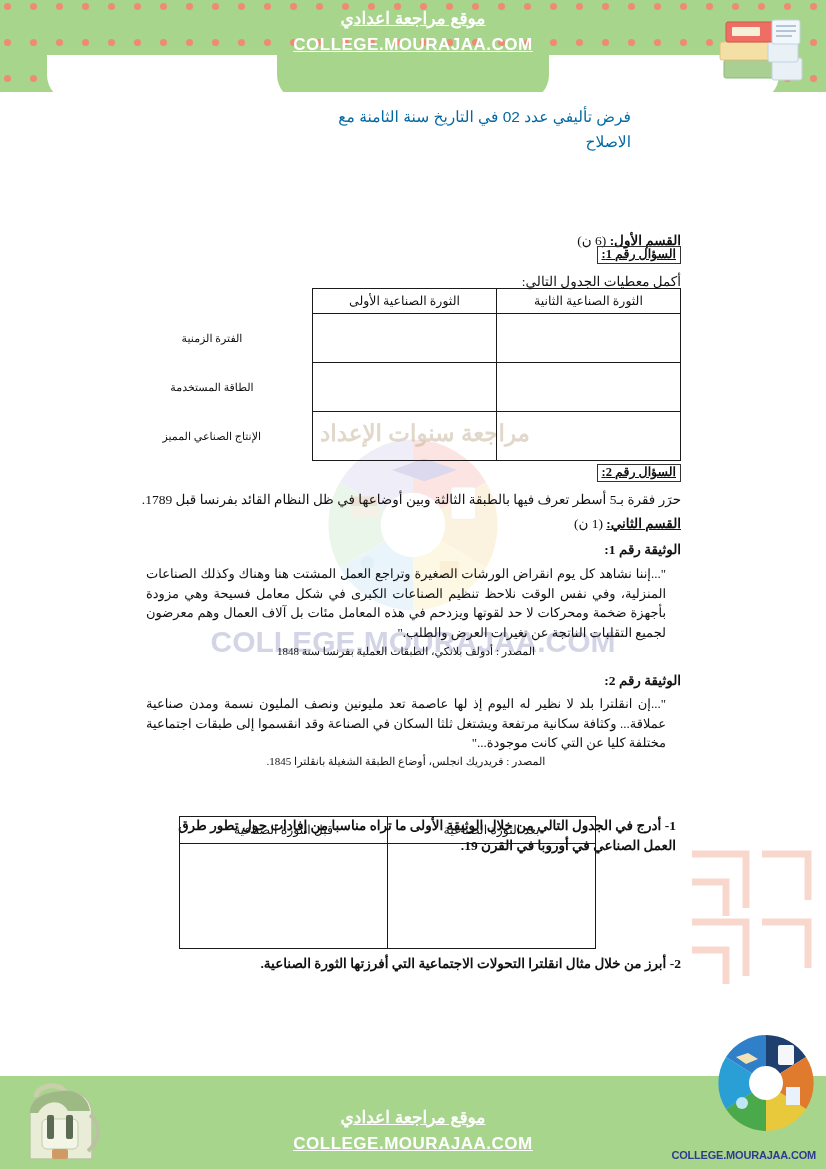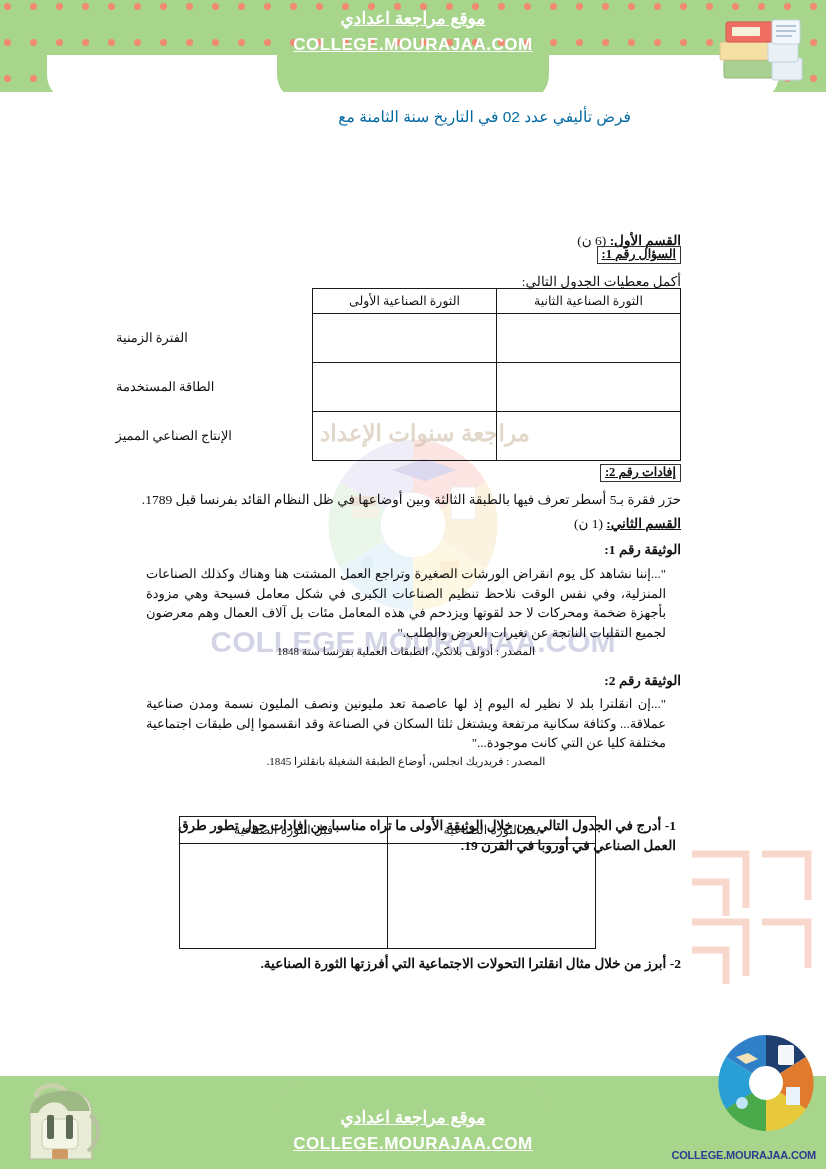--- a/index.html
+++ b/index.html
@@ -271,23 +271,23 @@
   table.grid th { height: 20px; }
 
   #tbl1 {
     position: absolute;
     top: 192px;
     right: 145px;
     width: 570px;
   }
   #tbl1 td.row-label {
     border: none;
-    text-align: left;
+    text-align: center;
     padding-right: 4px;
-    font-size: 13px;
+    font-size: 11px;
     font-weight: normal;
   }
   #tbl1 td.cell { height: 44px; }
   #tbl1 th.hcell { width: 175px; }
 
   #tbl2 {
     position: absolute;
     top: 720px;
     right: 230px;
     width: 398px;
@@ -461,20 +461,21 @@
       <line x1="64" y1="18" x2="84" y2="18" stroke="#9fb6c8" stroke-width="1.5"></line>
       <line x1="64" y1="23" x2="84" y2="23" stroke="#9fb6c8" stroke-width="1.5"></line>
       <line x1="64" y1="28" x2="80" y2="28" stroke="#9fb6c8" stroke-width="1.5"></line>
     </g>
   </svg>
 
   <div class="doc">
 
     <div class="title-block">
       <div>فرض تأليفي عدد 02 في التاريخ سنة الثامنة مع</div>
+      <div>الاصلاح</div>
     </div>
 
     <div class="sec t" style="top:135px;">
       <span class="heading-underline">القسم الأول:</span>
       <span>(6 ن)</span>
     </div>
 
     <div class="sec" style="top:148px;">
       <span class="boxed">السؤال رقم 1:</span>
     </div>
@@ -500,21 +501,21 @@
         </tr>
         <tr>
           <td class="cell"></td>
           <td class="cell"></td>
           <td class="row-label">الإنتاج الصناعي المميز</td>
         </tr>
       </tbody>
     </table>
 
     <div class="sec" style="top:366px;">
-      <span class="boxed">إفادات رقم 2:</span>
+      <span class="boxed">السؤال رقم 2:</span>
     </div>
     <div class="sec t" style="top:394px;">حرَر فقرة بـ5 أسطر تعرف فيها بالطبقة الثالثة وبين أوضاعها في ظل النظام القائد بفرنسا قبل 1789.</div>
 
     <div class="sec t" style="top:418px;">
       <span class="heading-underline">القسم الثاني:</span>
       <span>(1 ن)</span>
     </div>
 
     <div class="sec t bold" style="top:444px;">الوثيقة رقم 1:</div>
     <div class="sec para" style="top:468px; right:160px; width:520px;">"...إننا نشاهد كل يوم انقراض الورشات الصغيرة وتراجع العمل المشتت هنا وهناك وكذلك الصناعات المنزلية، وفي نفس الوقت نلاحظ تنظيم الصناعات الكبرى في شكل معامل فسيحة وهي مزودة بأجهزة ضخمة ومحركات لا حد لقوتها ويزدحم في هذه المعامل مئات بل آلاف العمال وهم معرضون لجميع التقلبات الناتجة عن تغيرات العرض والطلب."</div>

